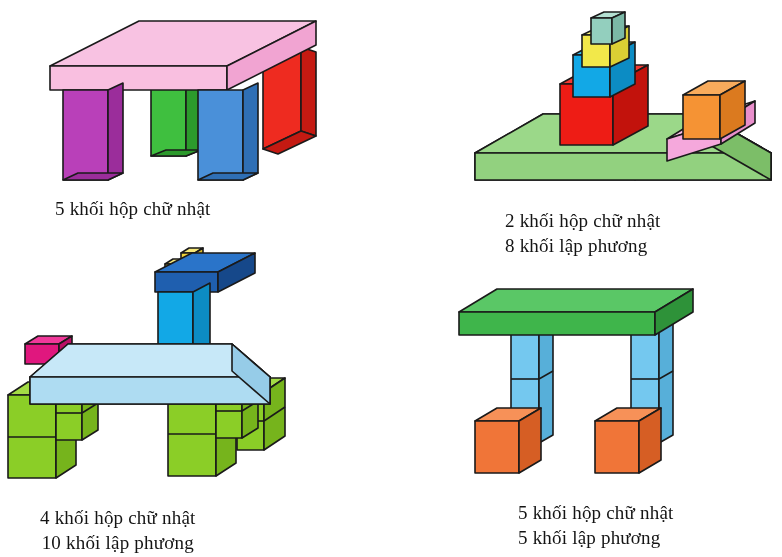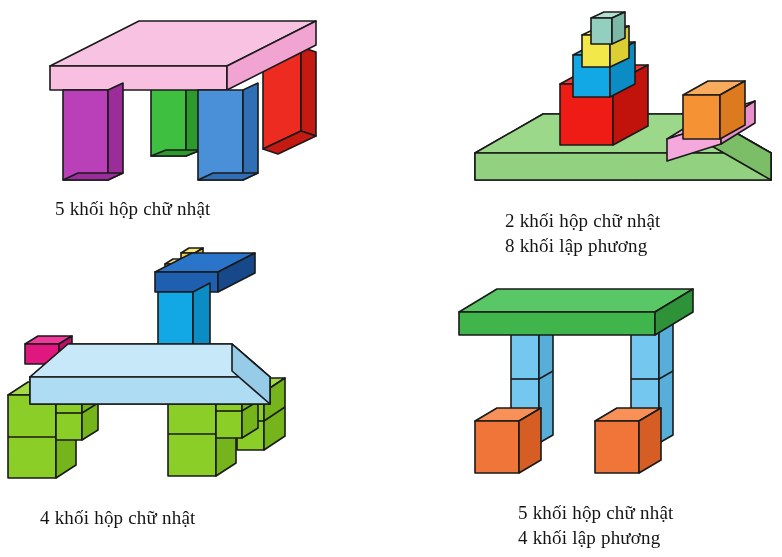--- a/index.html
+++ b/index.html
@@ -236,20 +236,21 @@
           <polygon points="30,137 270,137 232,104 68,104" fill="#C7E8F8"></polygon>
           <polygon points="30,137 30,164 270,164 270,137" fill="#AEDCF2"></polygon>
           <polygon points="270,137 232,104 232,131 270,164" fill="#96CCE8"></polygon>
         </g>
       </g>
     </svg>
   </div>
 
   <div class="caption" id="cap-animal">
     <span class="cap-line">4 khối hộp chữ nhật</span>
+    <span class="cap-line">10 khối lập phương</span>
   </div>
 
   <div class="panel" id="panel-arch">
     <svg class="figure-svg" width="320" height="210" viewBox="0 0 320 210">
       <g stroke="#1a1a1a" stroke-width="1.6" stroke-linejoin="round">
 
         <g>
           <polygon points="56,33 84,33 84,158 56,158" fill="#74C8EF"></polygon>
           <polygon points="84,33 98,25 98,150 84,158" fill="#57AFD9"></polygon>
           <line x1="56" y1="94" x2="84" y2="94"></line>
@@ -279,16 +280,16 @@
           <polygon points="140,136 162,123 206,123 184,136" fill="#F79158"></polygon>
           <polygon points="140,136 184,136 184,188 140,188" fill="#F07538"></polygon>
           <polygon points="184,136 206,123 206,175 184,188" fill="#D65E24"></polygon>
         </g>
       </g>
     </svg>
   </div>
 
   <div class="caption" id="cap-arch">
     <span class="cap-line">5 khối hộp chữ nhật</span>
-    <span class="cap-line">4 khối lập phương</span>
+    <span class="cap-line">5 khối lập phương</span>
   </div>
 
 </div>
 
 </body></html>

